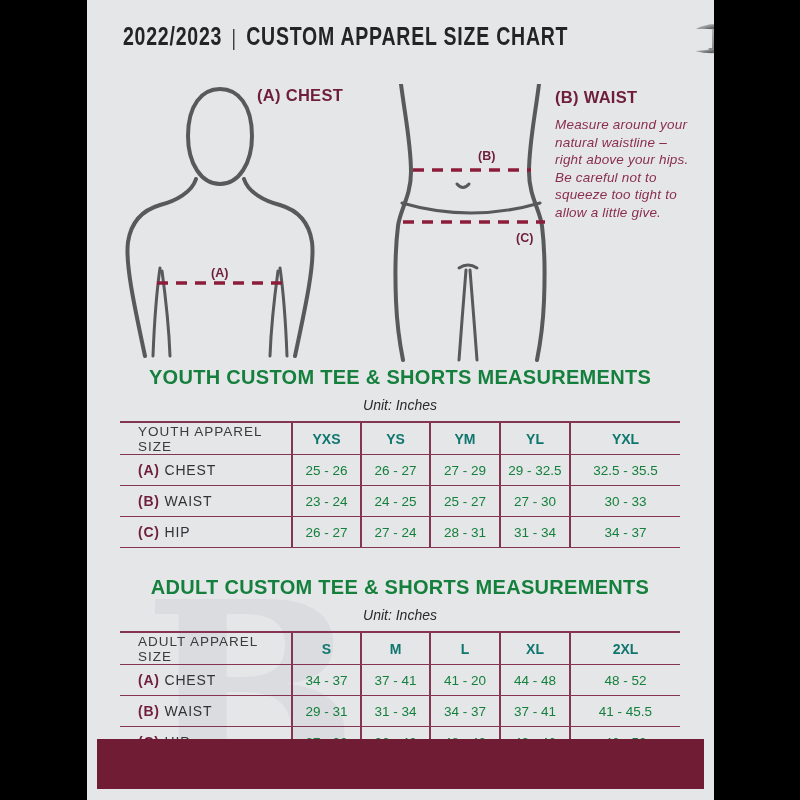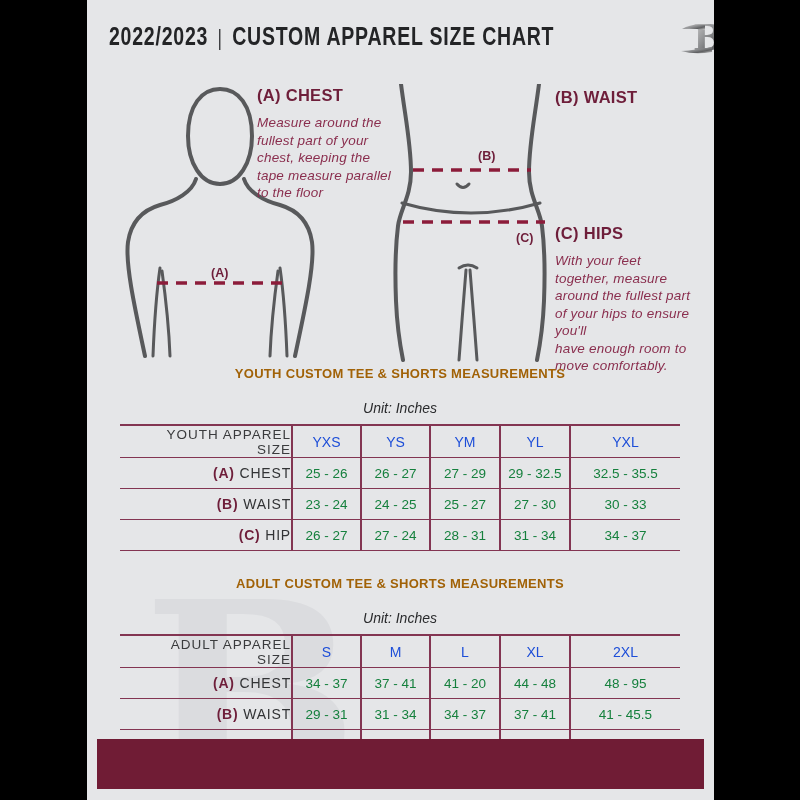--- a/index.html
+++ b/index.html
@@ -6,21 +6,21 @@
   body{
     width:800px;height:800px;background:#000;position:relative;overflow:hidden;
     font-family:"Liberation Sans", sans-serif;
   }
   .page{
     position:absolute;left:87px;top:0;width:627px;height:800px;
     background:#e5e6e8;overflow:hidden;
   }
   
   .header{
-    position:absolute;left:2px;top:0;right:0;height:72px;
+    position:absolute;left:16px;top:0;right:0;height:72px;
     display:flex;align-items:center;justify-content:space-between;
     padding:0 20px;box-sizing:border-box;z-index:3;
   }
   .hdr-title{
     font-size:25px;font-weight:bold;color:#232426;letter-spacing:1px;
     white-space:nowrap;transform:scaleX(0.78);transform-origin:left center;
   }
   .hdr-sep{font-weight:400;color:#3a3b3d;margin:0 12px;font-size:22px;}
   .brand{display:flex;align-items:center;gap:6px;}
   
@@ -30,33 +30,33 @@
     margin-top:9px;font-size:13.5px;font-style:italic;line-height:17.5px;
     color:#8a2e4e;white-space:pre-line;letter-spacing:0.2px;
   }
   .fig{position:absolute;z-index:1;}
   .fig path, .fig ellipse{fill:none;stroke:#58595b;stroke-width:4;stroke-linecap:round;}
   .fig .dash{stroke:#8c1c3a;stroke-width:3.6;stroke-dasharray:11 8;stroke-linecap:butt;}
   .fig .thin{stroke-width:3;}
   .fig text{font-family:"Liberation Sans",sans-serif;font-size:12.5px;font-weight:bold;fill:#6e1e3a;}
   
   .section{position:absolute;left:33px;width:560px;z-index:2;}
-  .sec-title{text-align:center;font-size:13px;font-weight:bold;color:#a16207;letter-spacing:0.3px;}
-  .sec-unit{text-align:center;font-size:14px;font-style:italic;color:#2a2b2d;margin-top:19px;}
+  .sec-title{text-align:center;font-size:20px;font-weight:bold;color:#15803d;letter-spacing:0.3px;}
+  .sec-unit{text-align:center;font-size:14px;font-style:italic;color:#2a2b2d;margin-top:8px;}
   table.size-table{width:560px;border-collapse:collapse;table-layout:fixed;margin-top:8px;}
   .size-table td{
     height:30px;text-align:center;vertical-align:middle;
     font-size:13.5px;color:#15803d;border-bottom:1.8px solid #833552;
     padding:0;
   }
   .size-table tr.head td{border-top:2px solid #833552;height:31px;}
   .size-table td + td{border-left:2px solid #833552;}
-  .size-table td.lbl{text-align:right;padding-left:18px;letter-spacing:0.8px;font-size:14px;color:#323335;}
+  .size-table td.lbl{text-align:left;padding-left:18px;letter-spacing:0.8px;font-size:14px;color:#323335;}
   .size-table tr.head td.lbl{letter-spacing:1px;font-size:13.5px;color:#3a3b3d;}
-  .size-table tr.head td.sz{font-weight:normal;font-size:14px;color:#1d4ed8;}
+  .size-table tr.head td.sz{font-weight:bold;font-size:14px;color:#0f766e;}
   .size-table .pfx{font-weight:bold;color:#6e1e3a;}
   
   .watermark{
     position:absolute;left:56px;top:568px;z-index:0;
     font-family:"DejaVu Serif","Liberation Serif",serif;font-weight:bold;
     font-size:255px;line-height:1;color:#dbdcdf;
   }
   .footer-bar{
     position:absolute;left:10px;top:739px;width:607px;height:50px;
     background:#701c35;z-index:2;
@@ -112,38 +112,29 @@
     <path class="thin" d="M76,186 C74,212 71,248 69,276"></path>
     <path class="thin" d="M80,186 C82,212 85,248 87,276"></path>
     <path class="dash" d="M23,86 L141,86"></path>
     <path class="dash" d="M13,138 L155,138"></path>
     <text x="88" y="76">(B)</text>
     <text x="126" y="158">(C)</text>
   </svg>
 
   <div class="guide-block" style="left:170px;top:86px;width:182px">
     <div class="guide-heading">(A) CHEST</div>
-    <div class="guide-body">Measure around the
-fullest part of your
-chest, keeping the
-tape measure parallel
-to the floor</div>
   </div>
   <div class="guide-block" style="left:468px;top:88px;width:155px">
     <div class="guide-heading">(B) WAIST</div>
-  </div>
-  <div class="guide-block" style="left:468px;top:224px;width:160px">
-    <div class="guide-heading">(C) HIPS</div>
-    <div class="guide-body">With your feet
-together, measure
-around the fullest part
-of your hips to ensure
-you'll
-have enough room to
-move comfortably.</div>
+    <div class="guide-body">Measure around your
+natural waistline –
+right above your hips.
+Be careful not to
+squeeze too tight to
+allow a little give.</div>
   </div>
 
   <div class="section" style="top:366px">
     <div class="sec-title">YOUTH CUSTOM TEE &amp; SHORTS MEASUREMENTS</div>
     <div class="sec-unit">Unit: Inches</div>
     <table class="size-table">
       <colgroup>
           <col style="width:172px">
           <col style="width:69px">
           <col style="width:69px">
@@ -208,21 +199,21 @@
         <td class="sz">L</td>
         <td class="sz">XL</td>
         <td class="sz">2XL</td>
       </tr>
       <tr>
         <td class="lbl"><span class="pfx">(A)</span> <span>CHEST</span></td>
         <td>34 - 37</td>
         <td>37 - 41</td>
         <td>41 - 20</td>
         <td>44 - 48</td>
-        <td>48 - 95</td>
+        <td>48 - 52</td>
       </tr>
       <tr>
         <td class="lbl"><span class="pfx">(B)</span> <span>WAIST</span></td>
         <td>29 - 31</td>
         <td>31 - 34</td>
         <td>34 - 37</td>
         <td>37 - 41</td>
         <td>41 - 45.5</td>
       </tr>
       <tr>

